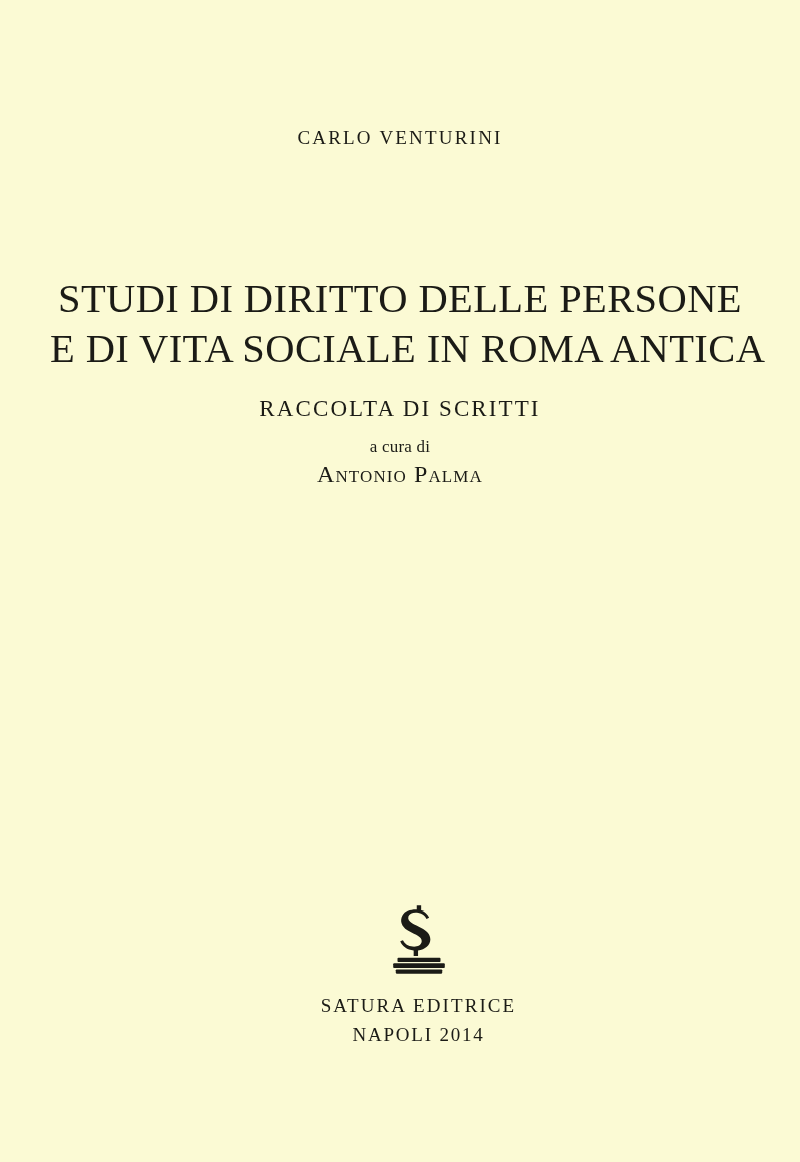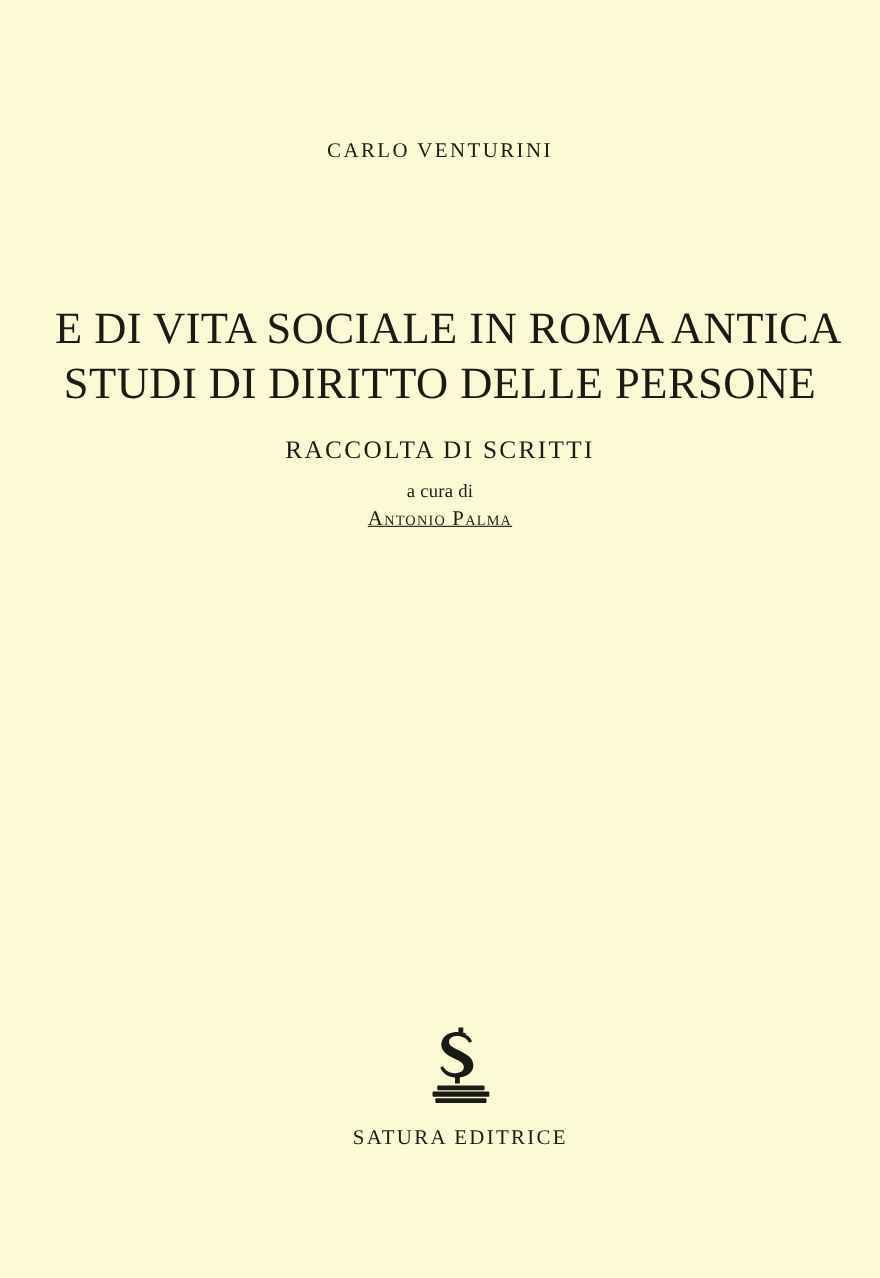--- a/index.html
+++ b/index.html
@@ -52,25 +52,24 @@
     font-variant: small-caps;
     text-transform: uppercase;
   }
   .editor-intro {
     margin-top: 15px;
     font-size: 17px;
     letter-spacing: 0.2px;
   }
   .editor-name {
     margin-top: 4px;
-    font-size: 19px;
+    font-size: 24px;
     text-align: center;
     letter-spacing: 1.1px;
     font-variant: small-caps;
-    text-decoration: underline;
   }
   .publisher-block {
     position: absolute;
     left: 0;
     right: 0;
     bottom: 116px;
     text-align: center;
     padding-left: 37px;
   }
   .logo {
@@ -94,34 +93,35 @@
   }
 </style>
 </head>
 <body>
 
 <div class="page">
 
   <div class="author">Carlo Venturini</div>
 
   <div class="title-block">
+    <div class="title-line">STUDI DI DIRITTO DELLE PERSONE</div>
     <div class="title-line">E DI VITA SOCIALE IN ROMA ANTICA</div>
-    <div class="title-line">STUDI DI DIRITTO DELLE PERSONE</div>
   </div>
 
   <div class="subtitle">Raccolta di scritti</div>
 
   <div class="editor-intro">a cura di</div>
   <div class="editor-name">Antonio Palma</div>
 
   <div class="publisher-block">
     <svg class="logo" viewBox="0 0 100 100">
       <g fill="#1b1b16">
         <path d="M56.5 18.5c-9.5-3.6-21.5-2.2-25.8 5.6-3.4 6.2-0.6 12.6 5.4 16.6 3.3 2.2 7.2 3.8 10.6 5.6 3.9 2.1 6.9 4.4 6.4 8.1-0.5 4.1-5.3 6.1-10.6 5.6-5-0.5-9.2-3.1-11.2-7.4l-3.1 1.3c2.3 6.1 8.1 10 15.6 10.6v6.4h5.1v-6.5c8.3-0.9 14.2-5.8 14.3-12.6 0.1-6.3-4.4-10.3-10.6-13.5-3.6-1.9-7.6-3.4-10.7-5.4-3.3-2.1-5.2-4.7-4.2-7.8 1.2-3.7 6.3-5.2 11.5-4.2 4.4 0.8 7.9 3.4 9.5 7l3.1-1.4c-1.7-3.9-5-6.9-9.3-8.6v-6.1h-5.1v5.9c0.5 0.1 1 0.2 1.5 0.3z"></path>
         <path d="M26 73h48c0.6 0 1 0.4 1 1v3c0 0.6-0.4 1-1 1H26c-0.6 0-1-0.4-1-1v-3c0-0.6 0.4-1 1-1z"></path>
         <path d="M21 79.5h58c0.6 0 1 0.4 1 1v3.5c0 0.6-0.4 1-1 1H21c-0.6 0-1-0.4-1-1v-3.5c0-0.6 0.4-1 1-1z"></path>
         <path d="M24 86.5h52c0.6 0 1 0.4 1 1v3c0 0.6-0.4 1-1 1H24c-0.6 0-1-0.4-1-1v-3c0-0.6 0.4-1 1-1z"></path>
       </g>
     </svg>
     <div class="publisher-name">Satura Editrice</div>
+    <div class="publisher-city">Napoli  2014</div>
   </div>
 
 </div>
 
 </body></html>

